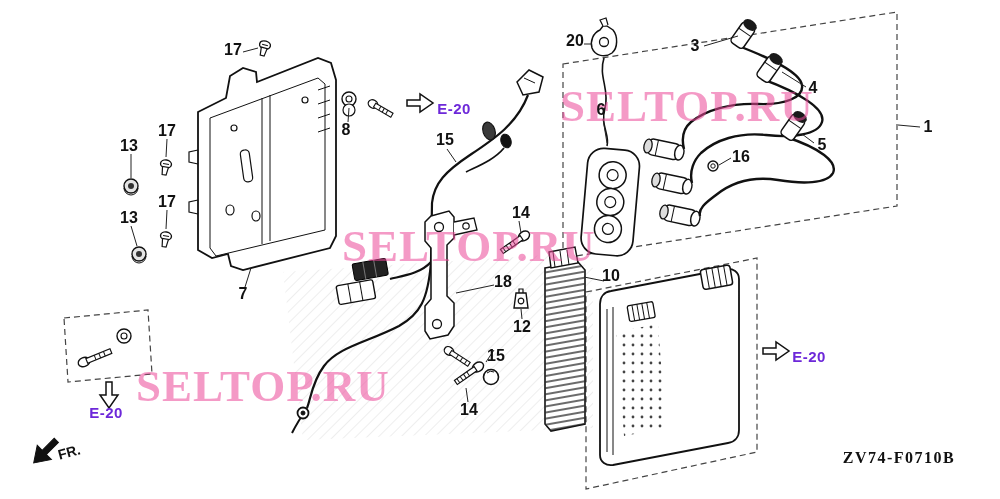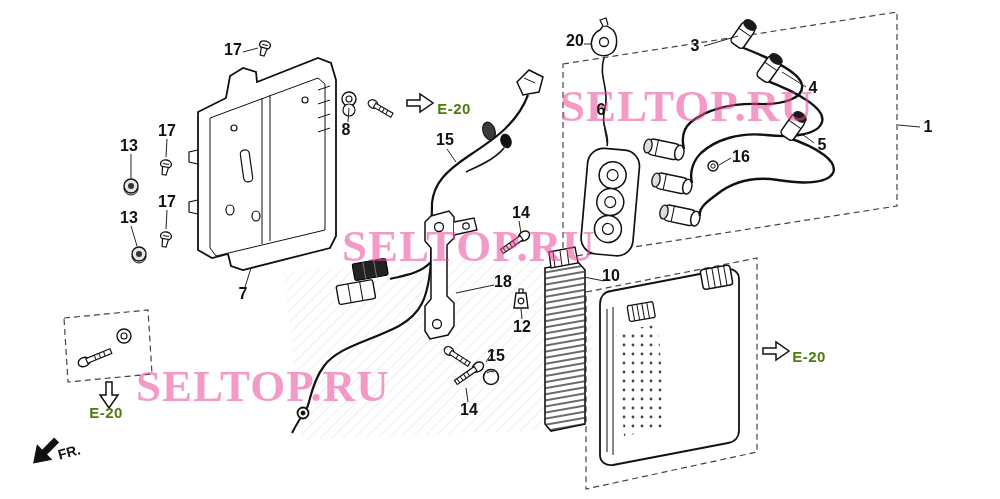--- a/index.html
+++ b/index.html
@@ -5,21 +5,21 @@
   html,body{margin:0;padding:0;background:#fff;}
   .stage{position:relative;width:1000px;height:499px;background:#fff;overflow:hidden;
          font-family:"Liberation Sans",sans-serif;}
   .stage svg{position:absolute;left:0;top:0;z-index:1;}
   .wm{position:absolute;z-index:3;font-family:"Liberation Serif",serif;font-weight:bold;
       font-size:45px;letter-spacing:1px;color:#ec4899;opacity:.55;white-space:nowrap;
       pointer-events:none;}
   .callout{position:absolute;z-index:4;transform:translate(-50%,-50%);
            font-size:16px;font-weight:bold;color:#111;white-space:nowrap;}
   .eref{position:absolute;z-index:4;transform:translate(-50%,-50%);
-        font-size:15px;font-weight:bold;color:#4d7c0f;letter-spacing:.5px;white-space:nowrap;}
+        font-size:15px;font-weight:bold;color:#6d28d9;letter-spacing:.5px;white-space:nowrap;}
   .fr{position:absolute;z-index:4;transform:translate(-50%,-50%) rotate(-15deg);
       font-size:14px;font-weight:bold;color:#111;}
   .code{position:absolute;z-index:4;transform:translate(-50%,-50%);
         font-family:"Liberation Serif",serif;font-size:16px;font-weight:600;
         letter-spacing:1.5px;color:#111;white-space:nowrap;}
   .dash{fill:none;stroke:#444;stroke-width:1.2;stroke-dasharray:6 4;}
   .blockarrow{fill:#fff;stroke:#111;stroke-width:1.5;}
 </style>
 </head>
 <body>
@@ -322,14 +322,15 @@
 <div class="callout" style="left:522px;top:327px;">12</div>
 <div class="callout" style="left:611px;top:276px;">10</div>
 <div class="callout" style="left:496px;top:356px;">15</div>
 <div class="callout" style="left:469px;top:410px;">14</div>
 
 <div class="eref" style="left:454px;top:108px;">E-20</div>
 <div class="eref" style="left:809px;top:356px;">E-20</div>
 <div class="eref" style="left:106px;top:412px;">E-20</div>
 
 <div class="fr" style="left:69px;top:452px;">FR.</div>
+<div class="code" style="left:899px;top:458px;">ZV74-F0710B</div>
 
 </div>
 
 </body></html>

